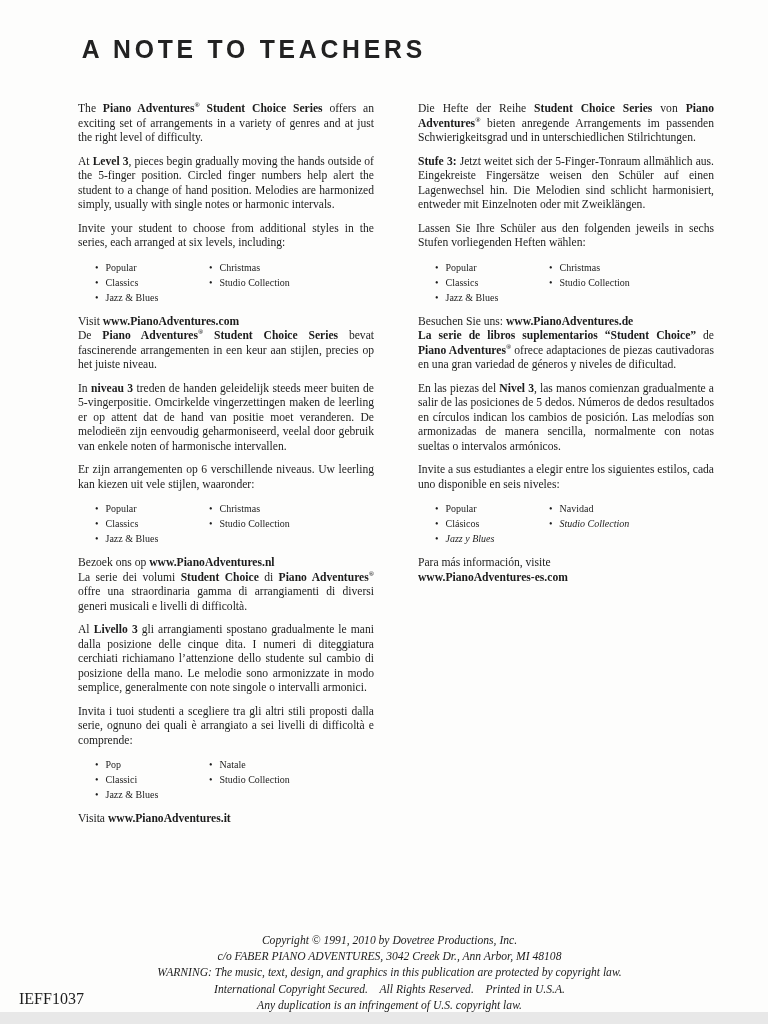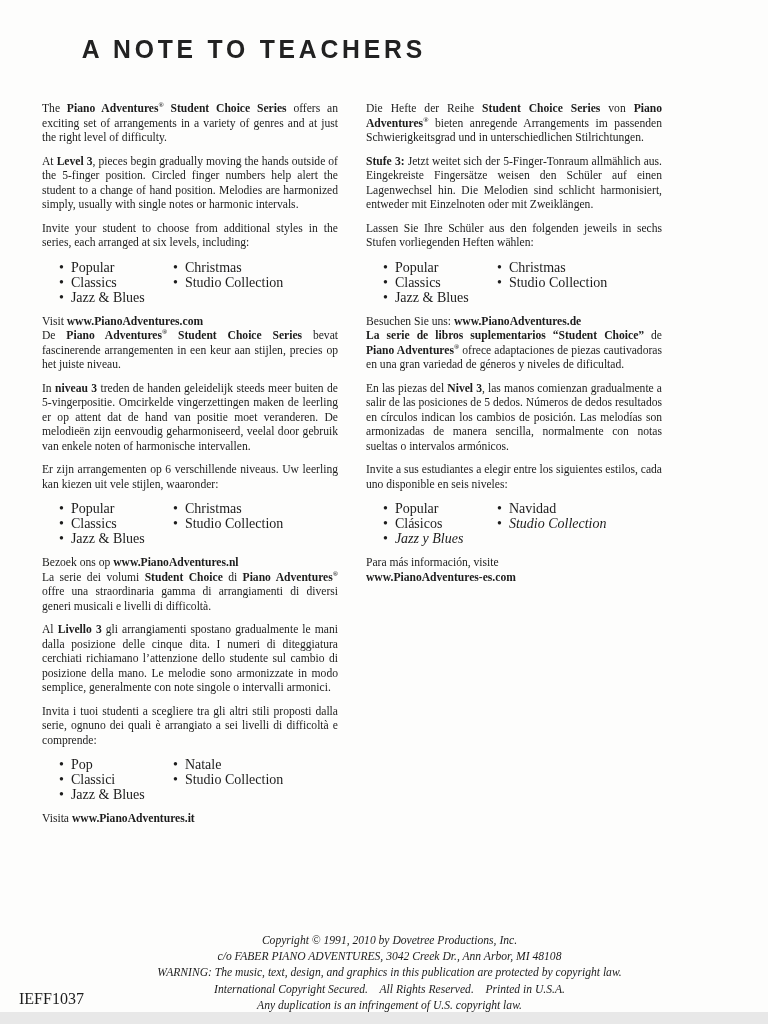--- a/index.html
+++ b/index.html
@@ -20,40 +20,40 @@
     font-size:26px;
     letter-spacing:4px;
     color:#222;
     transform:scaleX(0.95);
     transform-origin:left top;
     white-space:nowrap;
   }
   .columns{
     display:grid;
     grid-template-columns:296px 296px;
-    column-gap:28px;
-    padding-left:42px;
+    column-gap:44px;
+    padding-left:78px;
     margin-top:37px;
   }
   .column{min-width:0;}
   .block + .block{}
   .para{
     margin:0 0 9px 0;
     font-size:11.6px;
     line-height:14.5px;
     text-align:justify;
   }
   .para:last-child{margin-bottom:0;}
   .b{font-weight:bold;}
   .i{font-style:italic;}
   sup{font-size:7px;line-height:0;}
   .bullets{
     display:flex;
     margin:1px 0 10px 17px;
-    font-size:14px;
+    font-size:10px;
     line-height:15px;
   }
   .bullets ul{list-style:none;margin:0;padding:0;}
   .bullets ul:first-child{width:114px;flex:none;}
   .bullets li::before{content:"\2022";margin-right:7px;}
   .footer{
     position:absolute;
     left:11px;right:0;
     top:933px;
     text-align:center;

